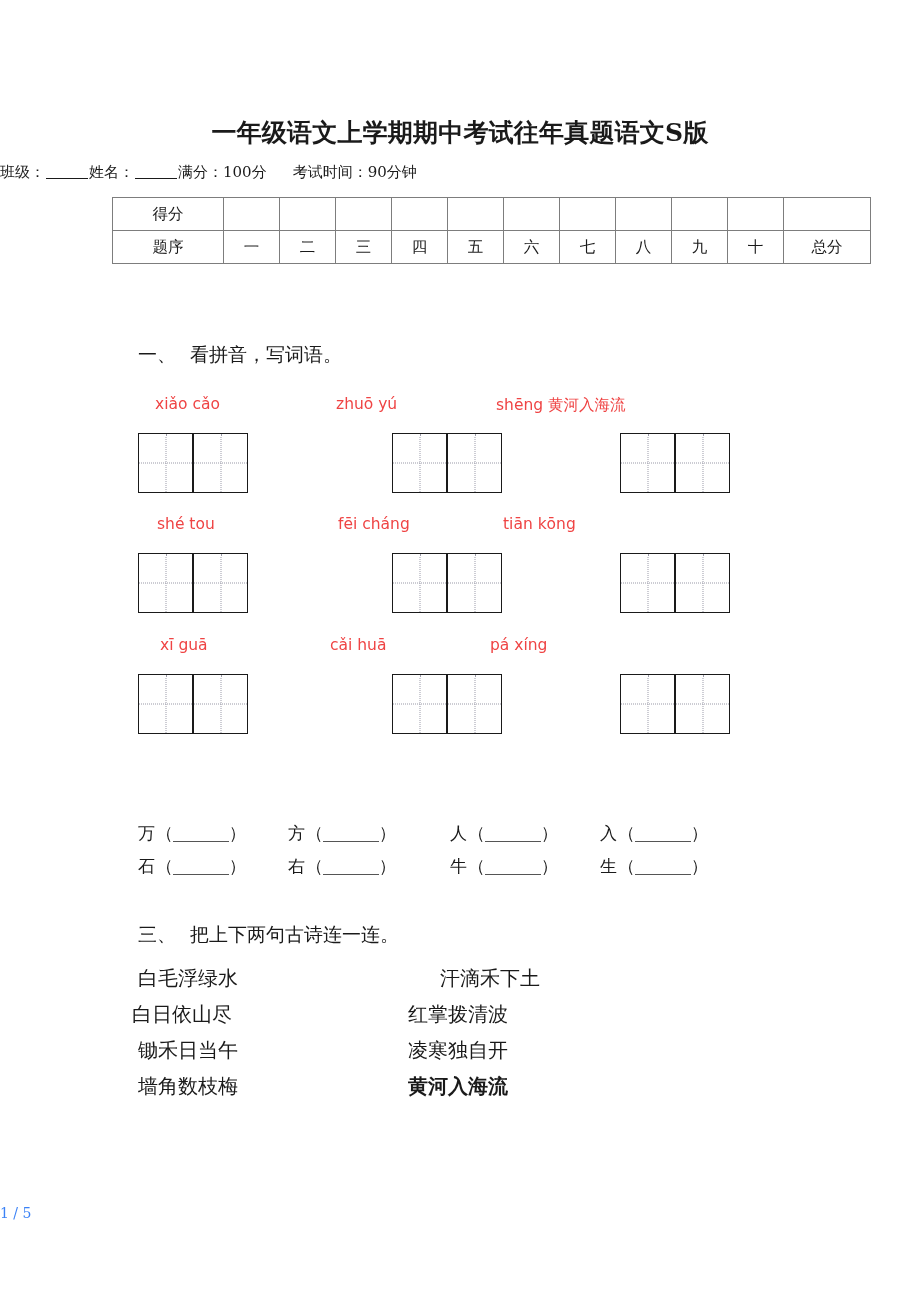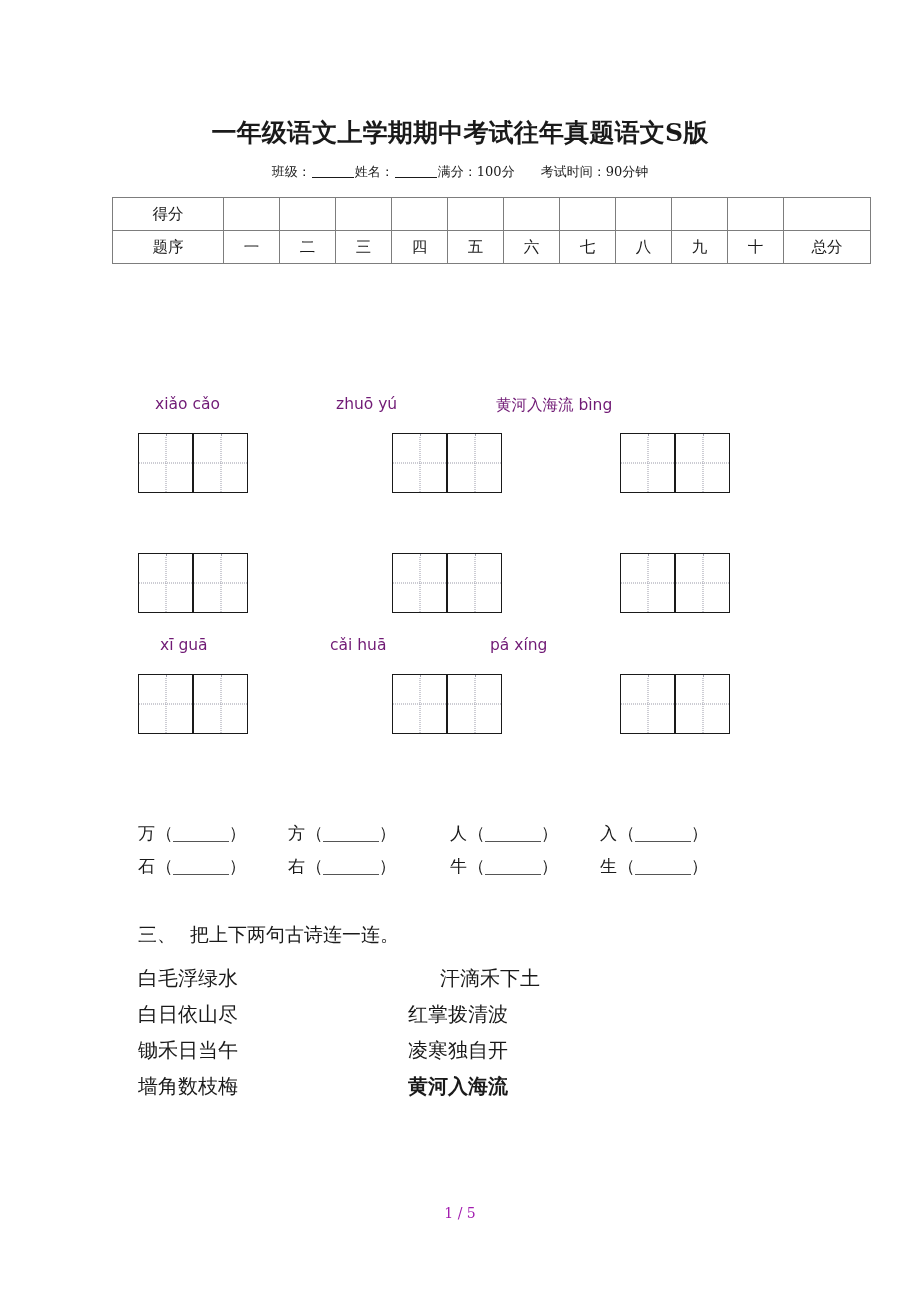--- a/index.html
+++ b/index.html
@@ -36,22 +36,21 @@
     letter-spacing: 0.2px;
     white-space: nowrap;
   }
 
   
   .info-line {
     position: absolute;
     left: 0;
     top: 163px;
     width: 920px;
-    text-align: center;
-    font-size: 13px;
+    font-size: 15px;
     white-space: nowrap;
   }
   .blank-u {
     display: inline-block;
     width: 42px;
     border-bottom: 1.6px solid #1a1a1a;
     vertical-align: -2px;
     margin: 0 1px;
   }
   .gap-wide { display: inline-block; width: 26px; }
@@ -88,21 +87,21 @@
   .pinyin-row {
     position: absolute;
     left: 0;
     width: 920px;
     height: 22px;
   }
   .pinyin {
     position: absolute;
     font-family: "DejaVu Sans", "Liberation Sans", sans-serif;
     font-size: 15.5px;
-    color: #701a75;
+    color: #ef4444;
     white-space: nowrap;
   }
 
   
   .grid-row {
     position: absolute;
     left: 0;
     width: 920px;
     height: 62px;
   }
@@ -171,23 +170,23 @@
     font-size: 20px;
     white-space: nowrap;
   }
 
   
   .footer {
     position: absolute;
     left: 0;
     top: 1205px;
     width: 920px;
-    text-align: center;
+    text-align: left;
     font-size: 14px;
-    color: #a21caf;
+    color: #3b82f6;
   }
 </style>
 </head>
 <body>
 
 <div class="page">
 
   <div class="doc-title">一年级语文上学期期中考试往年真题语文S版</div>
 
   <div class="info-line"><span>班级：</span><span class="blank-u"></span><span>姓名：</span><span class="blank-u"></span><span>满分：</span><span>100分</span><span class="gap-wide"></span><span>考试时间：</span><span>90分钟</span></div>
@@ -218,42 +217,48 @@
         <td class="num-col">六</td>
         <td class="num-col">七</td>
         <td class="num-col">八</td>
         <td class="num-col">九</td>
         <td class="num-col">十</td>
         <td class="total-col">总分</td>
       </tr>
     </tbody>
   </table>
 
+  <div class="section-title" style="left:138px; top:342px;"><span class="sn">一、</span><span>看拼音，写词语。</span></div>
 
   <div class="pinyin-row" style="top:395px;">
     <span class="pinyin" style="left:155px;">xiǎo cǎo</span>
     <span class="pinyin" style="left:336px;">zhuō yú</span>
-    <span class="pinyin" style="left:496px;">黄河入海流 bìng</span>
+    <span class="pinyin" style="left:496px;">shēng 黄河入海流</span>
   </div>
 
   <div class="grid-row" style="top:433px;">
     <div class="tzg" style="left:138px;">
       <div class="tzg-cell"></div>
       <div class="tzg-cell"></div>
     </div>
     <div class="tzg" style="left:392px;">
       <div class="tzg-cell"></div>
       <div class="tzg-cell"></div>
     </div>
     <div class="tzg" style="left:620px;">
       <div class="tzg-cell"></div>
       <div class="tzg-cell"></div>
     </div>
   </div>
 
+  <div class="pinyin-row" style="top:515px;">
+    <span class="pinyin" style="left:157px;">shé tou</span>
+    <span class="pinyin" style="left:338px;">fēi cháng</span>
+    <span class="pinyin" style="left:503px;">tiān kōng</span>
+  </div>
 
   <div class="grid-row" style="top:553px;">
     <div class="tzg" style="left:138px;">
       <div class="tzg-cell"></div>
       <div class="tzg-cell"></div>
     </div>
     <div class="tzg" style="left:392px;">
       <div class="tzg-cell"></div>
       <div class="tzg-cell"></div>
     </div>
@@ -295,21 +300,21 @@
   <div class="cw-row" style="top:855px;">
     <span class="cw-item" style="left:138px;"><span class="ch">石</span>（<span class="cw-blank"></span>）</span>
     <span class="cw-item" style="left:288px;"><span class="ch">右</span>（<span class="cw-blank"></span>）</span>
     <span class="cw-item" style="left:450px;"><span class="ch">牛</span>（<span class="cw-blank"></span>）</span>
     <span class="cw-item" style="left:600px;"><span class="ch">生</span>（<span class="cw-blank"></span>）</span>
   </div>
 
   <div class="section-title" style="left:138px; top:922px;"><span class="sn">三、</span><span>把上下两句古诗连一连。</span></div>
 
   <div class="poem-line" style="left:138px; top:965px;">白毛浮绿水</div>
-  <div class="poem-line" style="left:138px; top:1001px;">白日依山尽</div>
+  <div class="poem-line" style="left:132px; top:1001px;">白日依山尽</div>
   <div class="poem-line" style="left:138px; top:1037px;">锄禾日当午</div>
   <div class="poem-line" style="left:138px; top:1073px;">墙角数枝梅</div>
 
   <div class="poem-line" style="left:408px; top:965px;margin-left:32px;">汗滴禾下土</div>
   <div class="poem-line" style="left:408px; top:1001px;">红掌拨清波</div>
   <div class="poem-line" style="left:408px; top:1037px;">凌寒独自开</div>
   <div class="poem-line" style="left:408px; top:1073px;font-weight:bold;">黄河入海流</div>
 
 
   <div class="footer">1 / 5</div>

